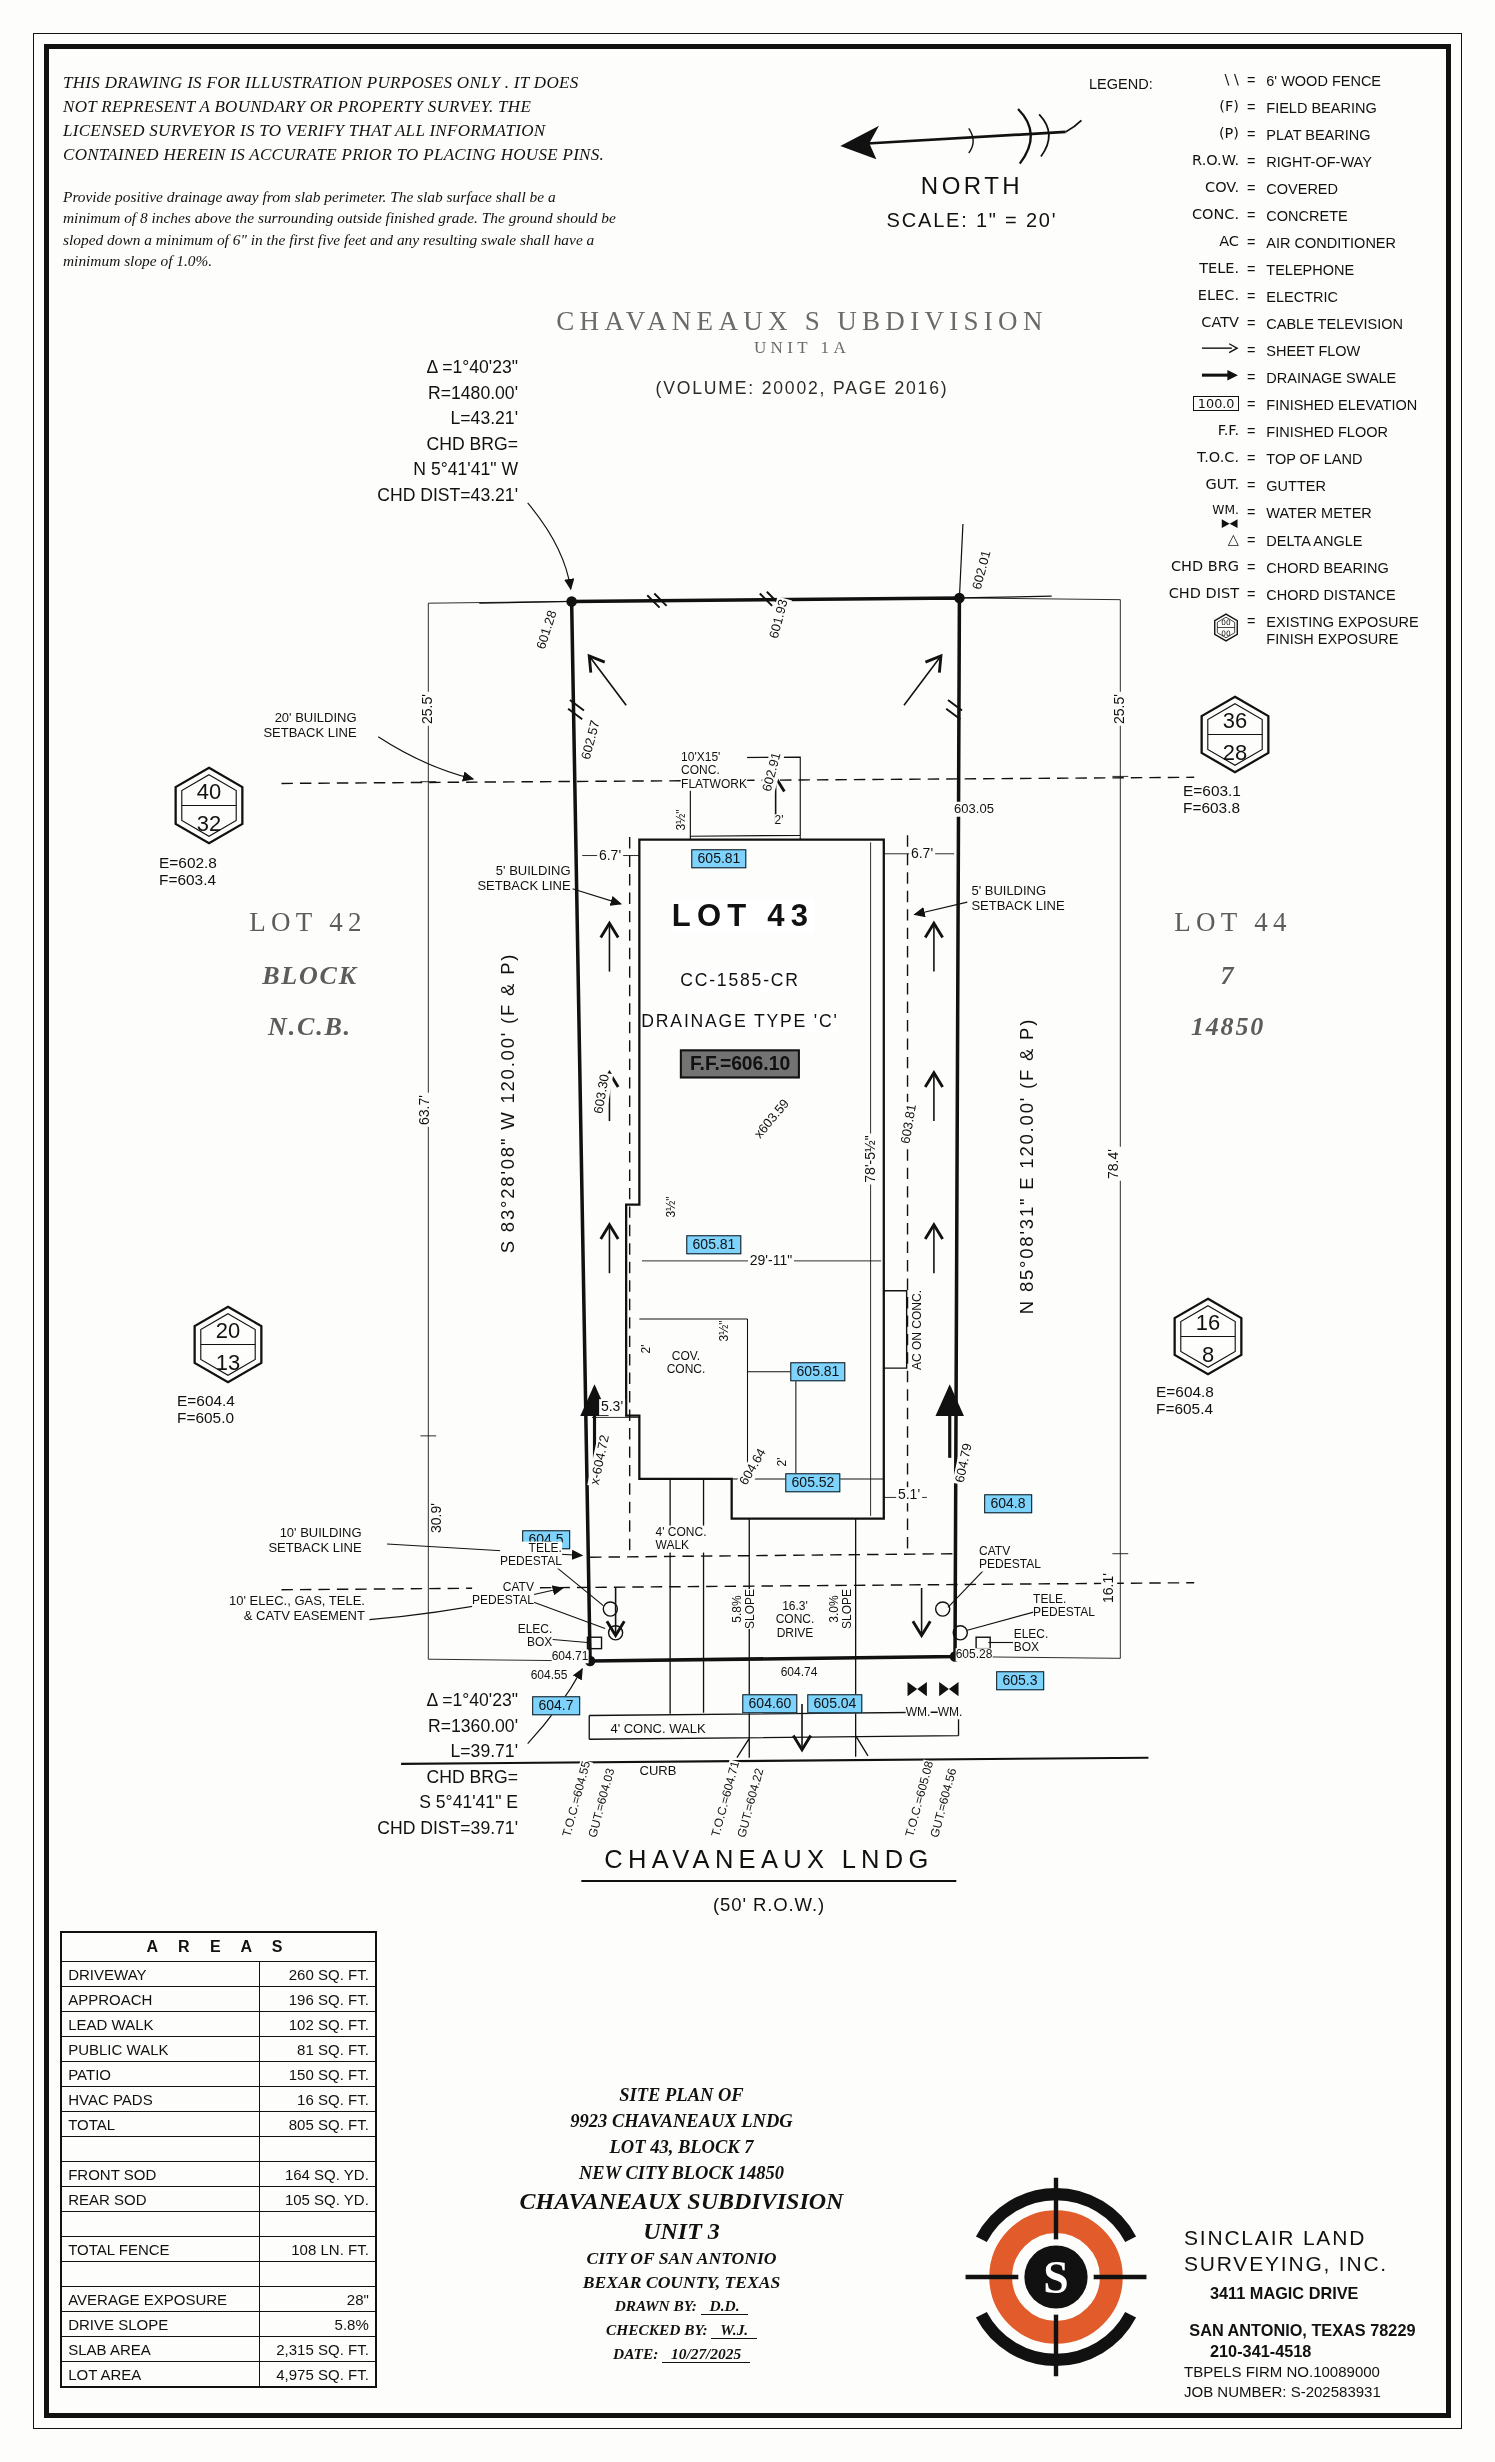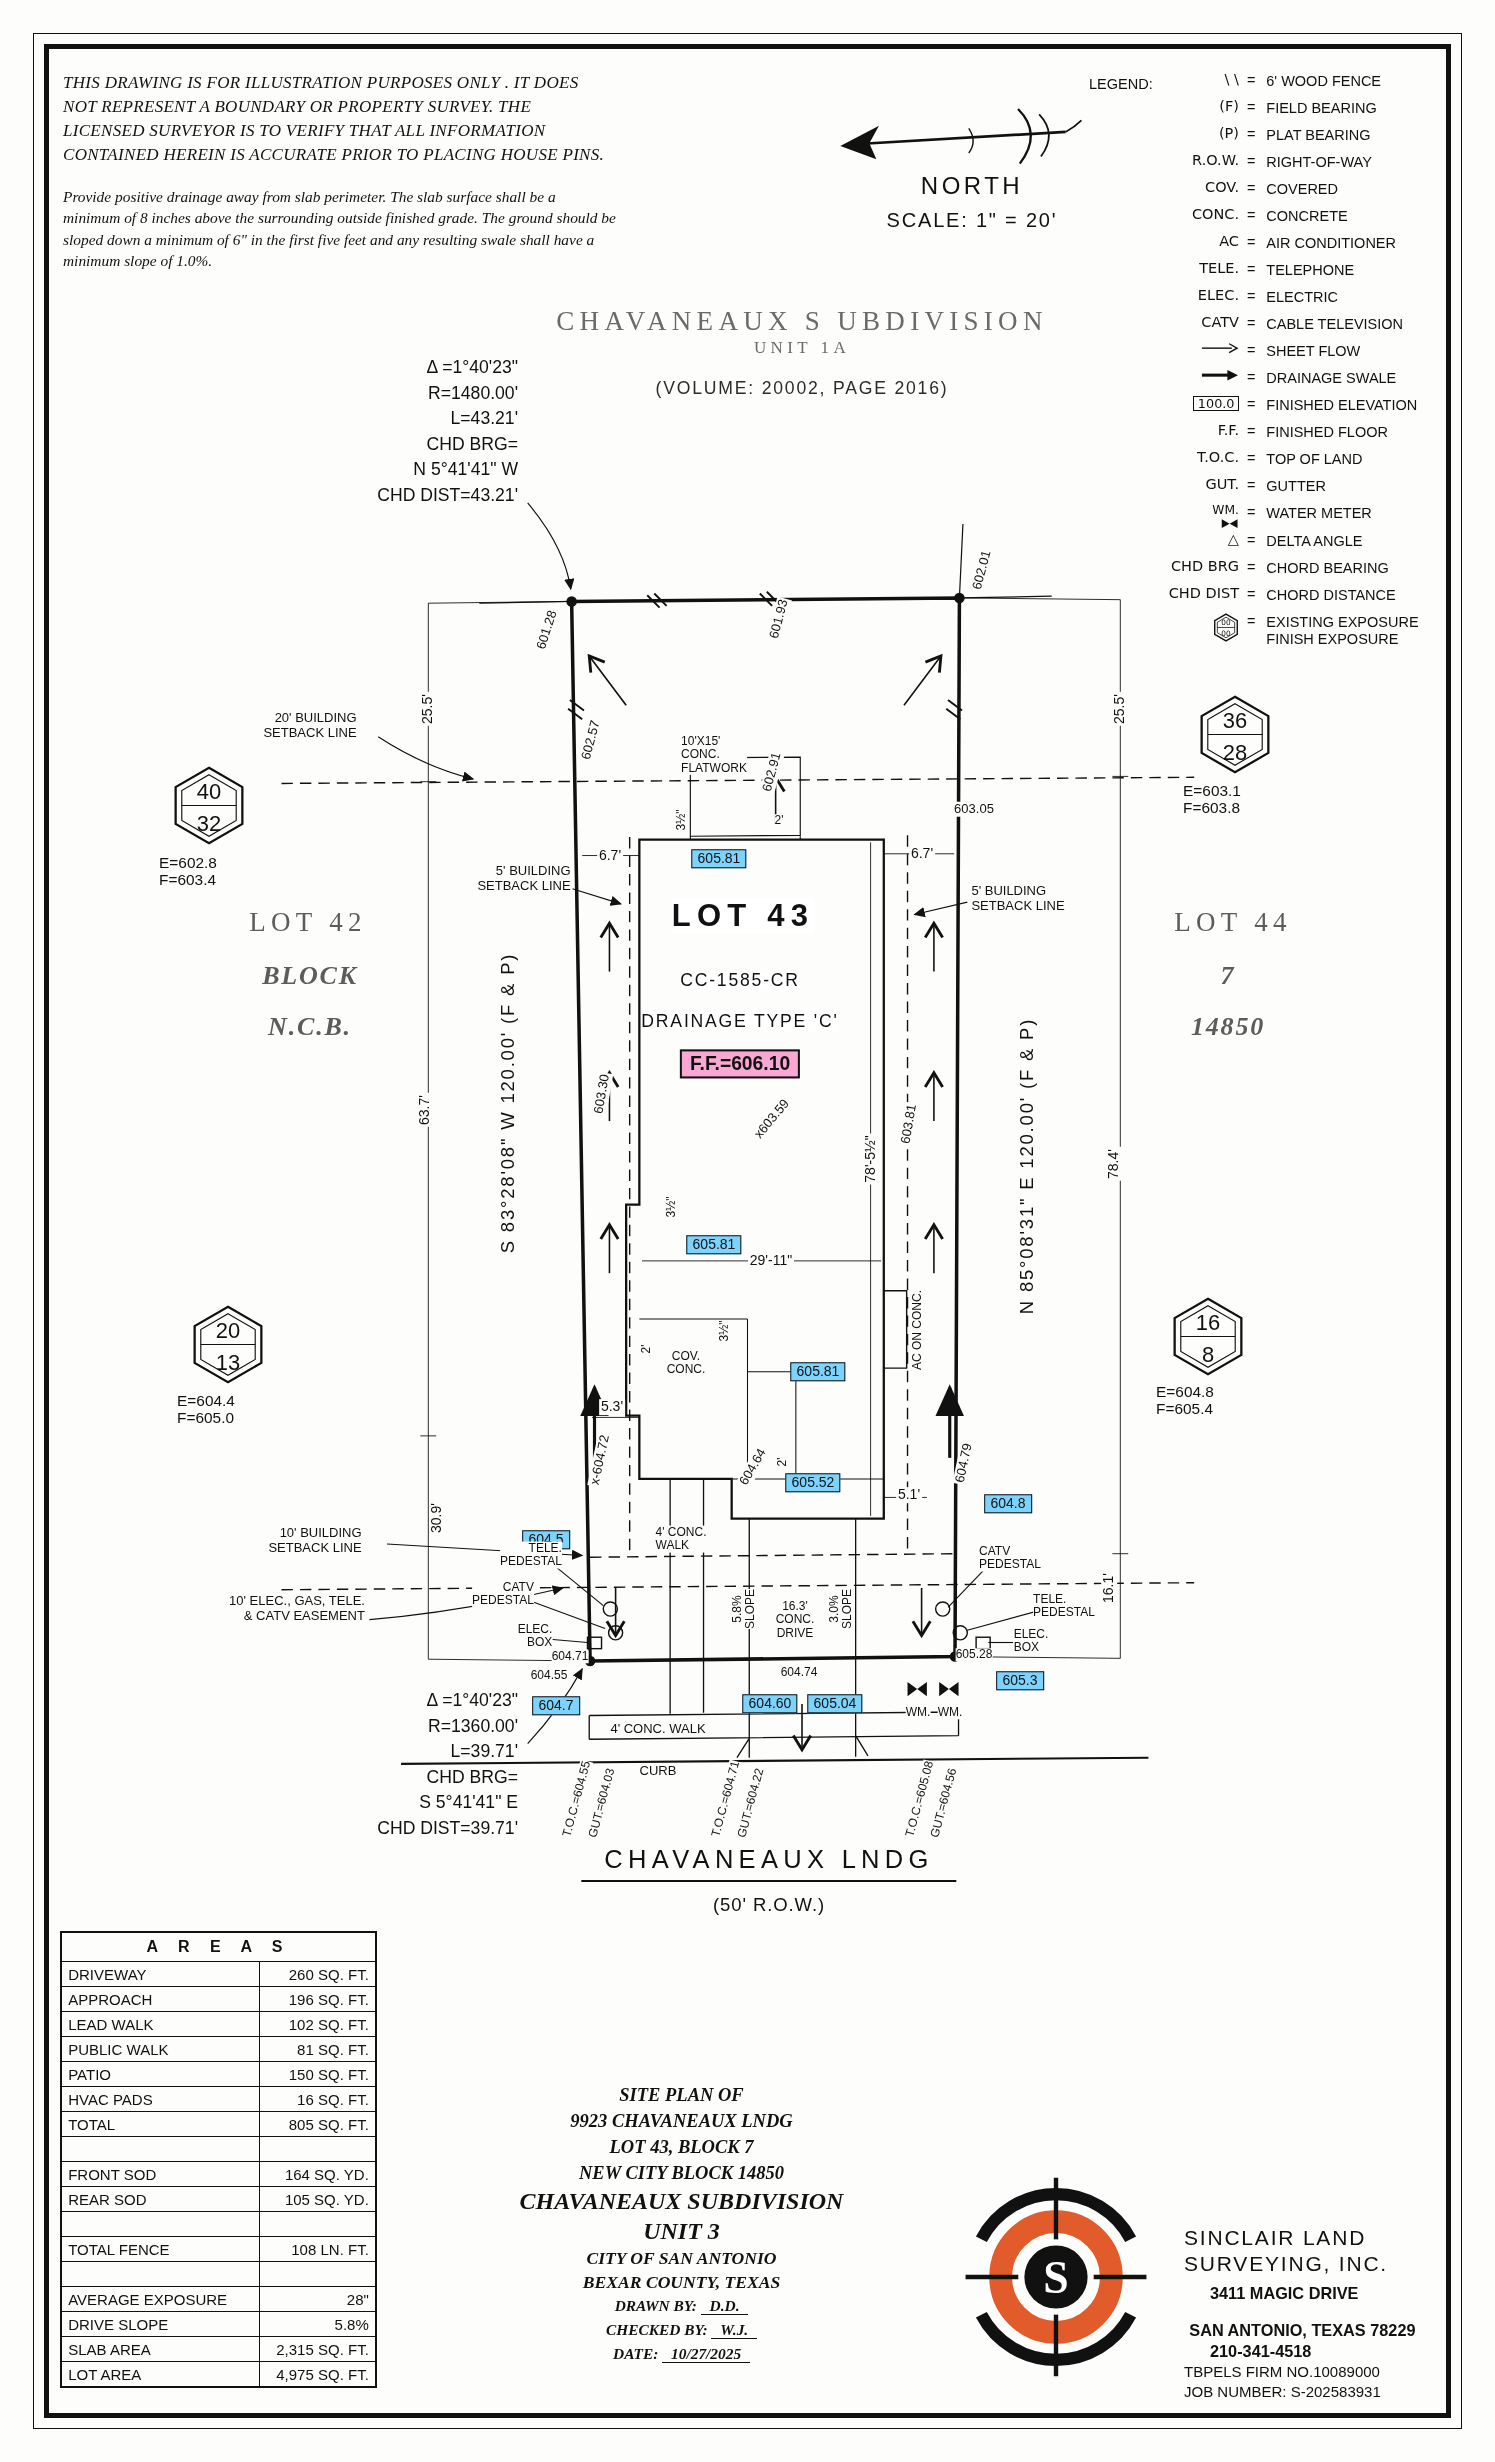--- a/index.html
+++ b/index.html
@@ -49,21 +49,21 @@
 
   
   .lbl{position:absolute;white-space:pre-line;text-align:center;line-height:1.12;color:#111;}
   .lbl.s{font-size:13px;background:#fdfdfb;padding:0 1.8px;}
   .lbl.tiny{font-size:12px;background:#fdfdfb;}
   .lbl.dim{font-size:14px;background:#fdfdfb;padding:0 1.8px;white-space:nowrap;}
   .lbl.box{font-size:14px;border:1.3px solid #111;background:#7dd3fc;padding:0.9px 5.3px;white-space:nowrap;}
   .lbl.b{font-size:18.5px;letter-spacing:1.8px;white-space:nowrap;background:#fdfdfb;}
   .lbl.lot{font-size:31px;font-weight:bold;letter-spacing:6.2px;white-space:nowrap;background:#fff;}
   .lbl.t1{font-size:17.6px;letter-spacing:1.8px;white-space:nowrap;background:#fff;}
-  .lbl.ff{font-size:19.3px;font-weight:bold;border:2.6px solid #111;padding:1.8px 8px;background:#f9a8d4;white-space:nowrap;}
+  .lbl.ff{font-size:19.3px;font-weight:bold;border:2.6px solid #111;padding:1.8px 8px;background:#737373;white-space:nowrap;}
   .lbl.adj{font-size:27px;color:#5c5c5c;letter-spacing:5.3px;font-family:"Liberation Serif",serif;white-space:nowrap;}
   .lbl.adji{font-size:26px;color:#5c5c5c;font-style:italic;font-weight:bold;letter-spacing:1.8px;
             font-family:"Liberation Serif",serif;white-space:nowrap;}
   .lbl.ef{font-size:15.4px;}
   .hexm{position:absolute;transform:translate(-50%,-50%);}
   .hextxt{font-size:25px;fill:#111;font-family:"Liberation Sans",sans-serif;text-anchor:middle;}
 
   
   .street-name{position:absolute;left:769px;top:1845px;transform:translateX(-50%);font-size:25.5px;
                letter-spacing:5.3px;border-bottom:2.2px solid #111;padding:0 23px 6.2px;white-space:nowrap;}
@@ -369,21 +369,21 @@
 
   <div id="labels">
       <div class="lbl s" style="left: 547px; top: 630px; transform: translate(-50%, -50%) rotate(-72deg);">601.28</div>
       <div class="lbl s" style="left: 779px; top: 619px; transform: translate(-50%, -50%) rotate(-75deg);">601.93</div>
       <div class="lbl s" style="left: 982px; top: 570px; transform: translate(-50%, -50%) rotate(-75deg);">602.01</div>
       <div class="lbl s" style="left: 591px; top: 740px; transform: translate(-50%, -50%) rotate(-75deg);">602.57</div>
       <div class="lbl s" style="left: 310px; top: 726px; transform: translate(-50%, -50%); text-align: right;">20' BUILDING
 SETBACK LINE</div>
       <div class="lbl dim" style="left: 428px; top: 709px; transform: translate(-50%, -50%) rotate(-90deg);">25.5'</div>
       <div class="lbl dim" style="left: 1120px; top: 709px; transform: translate(-50%, -50%) rotate(-90deg);">25.5'</div>
-      <div class="lbl tiny" style="left: 714px; top: 755px; transform: translate(-50%, -50%); text-align: left;">10'X15'
+      <div class="lbl tiny" style="left: 714px; top: 771px; transform: translate(-50%, -50%); text-align: left;">10'X15'
 CONC.
 FLATWORK</div>
       <div class="lbl s" style="left: 772px; top: 772px; transform: translate(-50%, -50%) rotate(-75deg);">602.91</div>
       <div class="lbl s" style="left: 974px; top: 809px; transform: translate(-50%, -50%);">603.05</div>
       <div class="lbl tiny" style="left: 682px; top: 820px; transform: translate(-50%, -50%) rotate(-90deg);">3½"</div>
       <div class="lbl tiny" style="left: 779px; top: 821px; transform: translate(-50%, -50%);">2'</div>
       <div class="lbl box" style="left: 719px; top: 859px; transform: translate(-50%, -50%);">605.81</div>
       <div class="lbl dim" style="left: 610px; top: 856px; transform: translate(-50%, -50%);">6.7'</div>
       <div class="lbl dim" style="left: 922px; top: 854px; transform: translate(-50%, -50%);">6.7'</div>
       <div class="lbl s" style="left: 524px; top: 879px; transform: translate(-50%, -50%); text-align: right;">5' BUILDING

